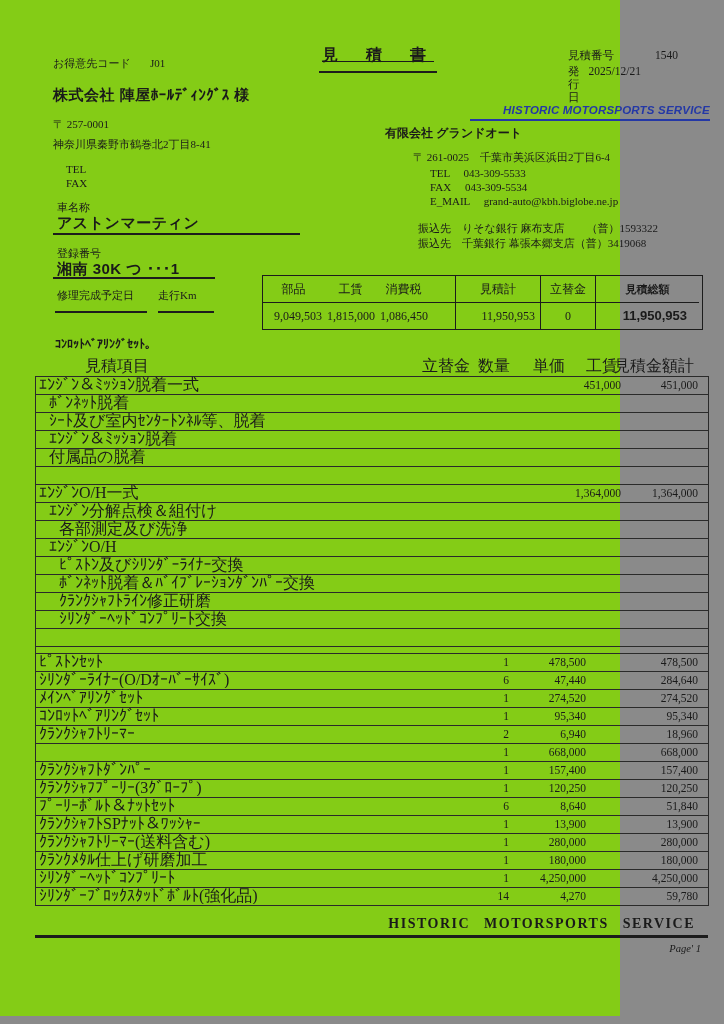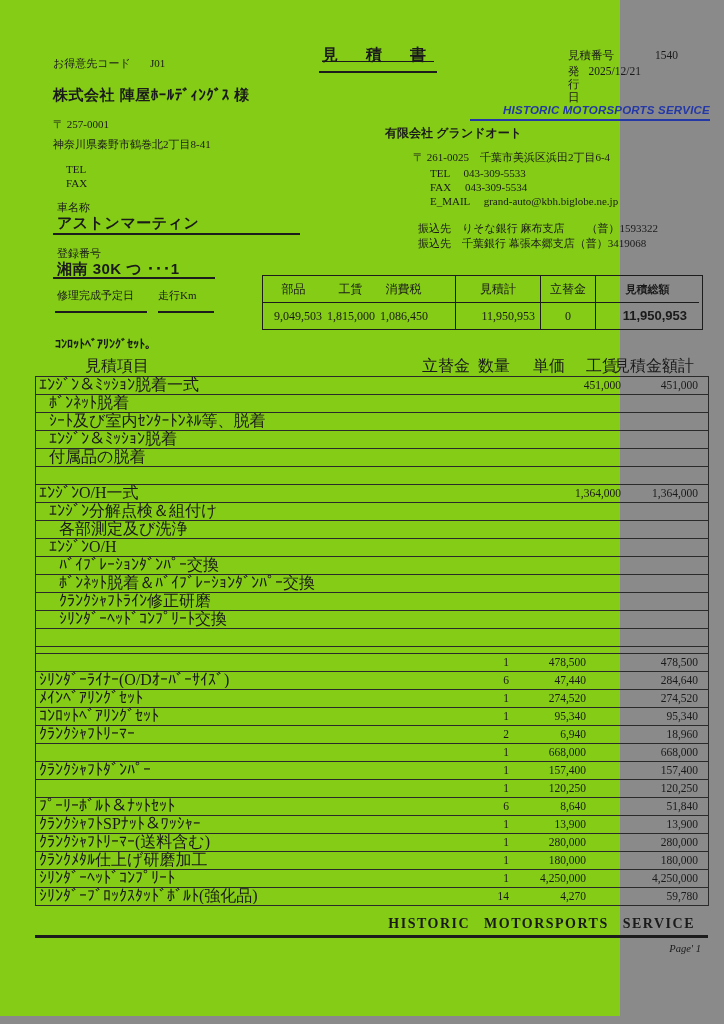--- a/index.html
+++ b/index.html
@@ -226,21 +226,21 @@
     </div>
       <div class="row">
       <span class="c-name ind1">ｴﾝｼﾞﾝO/H</span>
       <span class="num c-advance"></span>
       <span class="num c-qty"></span>
       <span class="num c-unit"></span>
       <span class="num c-labor"></span>
       <span class="num c-amount"></span>
     </div>
       <div class="row">
-      <span class="c-name ind2">ﾊﾞｲﾌﾞﾚｰｼｮﾝﾀﾞﾝﾊﾟｰ交換</span>
+      <span class="c-name ind2">ﾋﾟｽﾄﾝ及びｼﾘﾝﾀﾞｰﾗｲﾅｰ交換</span>
       <span class="num c-advance"></span>
       <span class="num c-qty"></span>
       <span class="num c-unit"></span>
       <span class="num c-labor"></span>
       <span class="num c-amount"></span>
     </div>
       <div class="row">
       <span class="c-name ind2">ﾎﾞﾝﾈｯﾄ脱着＆ﾊﾞｲﾌﾞﾚｰｼｮﾝﾀﾞﾝﾊﾟｰ交換</span>
       <span class="num c-advance"></span>
       <span class="num c-qty"></span>
@@ -274,20 +274,21 @@
     </div>
       <div class="row narrow">
       <span class="c-name ind0"></span>
       <span class="num c-advance"></span>
       <span class="num c-qty"></span>
       <span class="num c-unit"></span>
       <span class="num c-labor"></span>
       <span class="num c-amount"></span>
     </div>
       <div class="row">
+      <span class="c-name ind0">ﾋﾟｽﾄﾝｾｯﾄ</span>
       <span class="num c-advance"></span>
       <span class="num c-qty">1</span>
       <span class="num c-unit">478,500</span>
       <span class="num c-labor"></span>
       <span class="num c-amount">478,500</span>
     </div>
       <div class="row">
       <span class="c-name ind0">ｼﾘﾝﾀﾞｰﾗｲﾅｰ(O/Dｵｰﾊﾞｰｻｲｽﾞ)</span>
       <span class="num c-advance"></span>
       <span class="num c-qty">6</span>
@@ -328,20 +329,21 @@
     </div>
       <div class="row">
       <span class="c-name ind0">ｸﾗﾝｸｼｬﾌﾄﾀﾞﾝﾊﾟｰ</span>
       <span class="num c-advance"></span>
       <span class="num c-qty">1</span>
       <span class="num c-unit">157,400</span>
       <span class="num c-labor"></span>
       <span class="num c-amount">157,400</span>
     </div>
       <div class="row">
+      <span class="c-name ind0">ｸﾗﾝｸｼｬﾌﾌﾟｰﾘｰ(3ｸﾞﾛｰﾌﾟ)</span>
       <span class="num c-advance"></span>
       <span class="num c-qty">1</span>
       <span class="num c-unit">120,250</span>
       <span class="num c-labor"></span>
       <span class="num c-amount">120,250</span>
     </div>
       <div class="row">
       <span class="c-name ind0">ﾌﾟｰﾘｰﾎﾞﾙﾄ＆ﾅｯﾄｾｯﾄ</span>
       <span class="num c-advance"></span>
       <span class="num c-qty">6</span>

